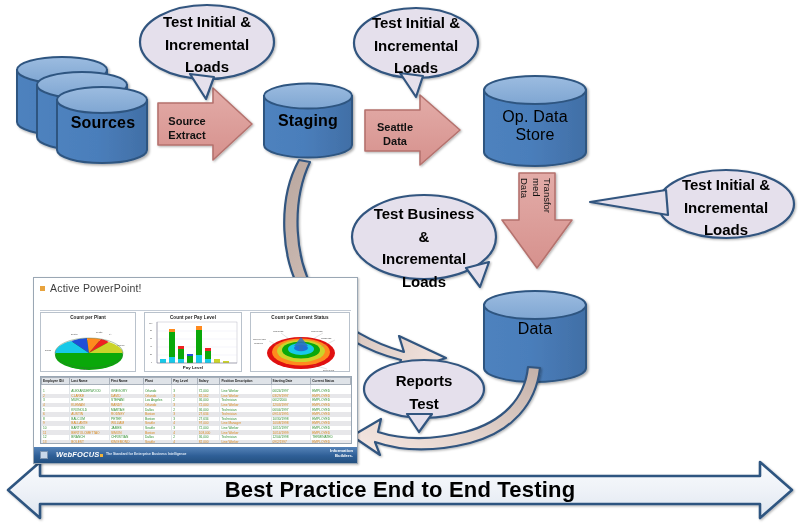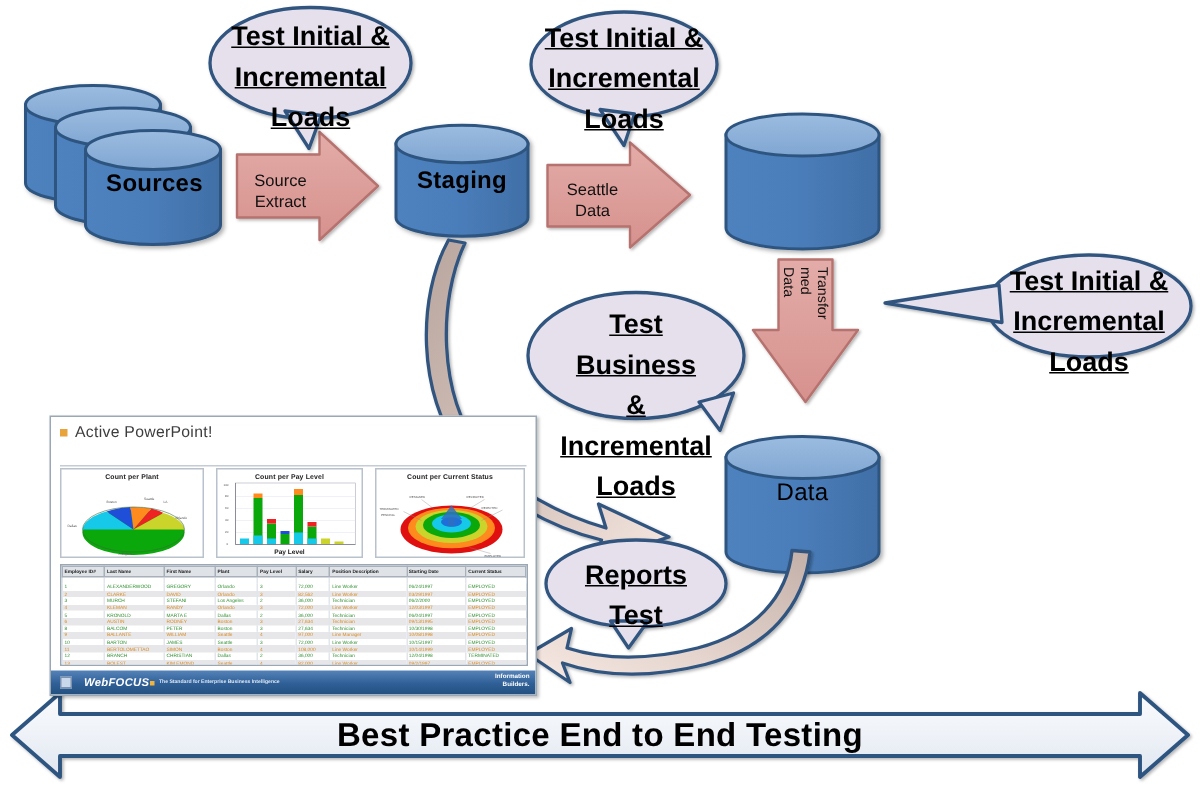--- a/index.html
+++ b/index.html
@@ -5,22 +5,22 @@
 <style>
   html,body{margin:0;padding:0;background:#ffffff;}
   body{width:800px;height:525px;position:relative;overflow:hidden;
        font-family:"Liberation Sans", sans-serif; color:#000;}
   .stage{position:absolute;left:0;top:0;width:800px;height:525px;}
   svg.layer{position:absolute;left:0;top:0;width:800px;height:525px;}
 
   
   .lbl{position:absolute;text-align:center;font-weight:bold;line-height:1.12;}
   .cyl-label{font-size:16px;color:#000;letter-spacing:.2px;}
-  .arrow-label{font-size:11px;font-weight:normal;color:#111;line-height:1.25;}
-  .callout-label{font-size:18px;font-weight:bold;color:#000;line-height:1.5;text-decoration:underline;}
+  .arrow-label{font-size:11px;font-weight:bold;color:#111;line-height:1.25;}
+  .callout-label{font-size:15px;font-weight:bold;color:#000;line-height:1.5;}
   .banner-label{font-size:22px;font-weight:bold;color:#000;letter-spacing:.2px;}
   .vert-label{font-size:9.5px;font-weight:normal;color:#111;line-height:1.2;
               writing-mode:vertical-rl;text-orientation:mixed;}
 
   
   #dashboard{position:absolute;left:33px;top:277px;width:325px;height:187px;
              background:#ffffff;border:1px solid #9aa7b4;box-sizing:border-box;
              box-shadow:1px 1px 2px rgba(0,0,0,.25);overflow:hidden;}
   #dash-head{position:absolute;left:4px;top:3px;right:4px;height:30px;}
   .dh-bullet{position:absolute;left:2px;top:5px;width:5px;height:5px;background:#e8a33d;}
@@ -188,20 +188,24 @@
     <g filter="url(#shs)">
       <path d="M8,490
                L40,462 L40,476 L760,476 L760,462 L792,490 L760,518 L760,504 L40,504 L40,518 Z" fill="url(#bannerFill)" stroke="#2E5580" stroke-width="2.6" stroke-linejoin="round"></path>
     </g>
   </svg>
 
   <div class="lbl cyl-label" style="left:62px;top:114px;width:82px;">Sources</div>
 
   <div class="lbl cyl-label" style="left:266px;top:112px;width:84px;">Staging</div>
 
+  <div style="position:absolute;left:487px;top:108px;width:96px;text-align:center;">
+    <div class="cyl-label">Op. Data</div>
+    <div class="cyl-label">Store</div>
+  </div>
 
   <div style="position:absolute;left:484px;top:320px;width:102px;text-align:center;">
     <div class="cyl-label">Data</div>
   </div>
 
   <div style="position:absolute;left:160px;top:115px;width:54px;text-align:center;">
     <div class="arrow-label">Source</div>
     <div class="arrow-label">Extract</div>
   </div>
 

